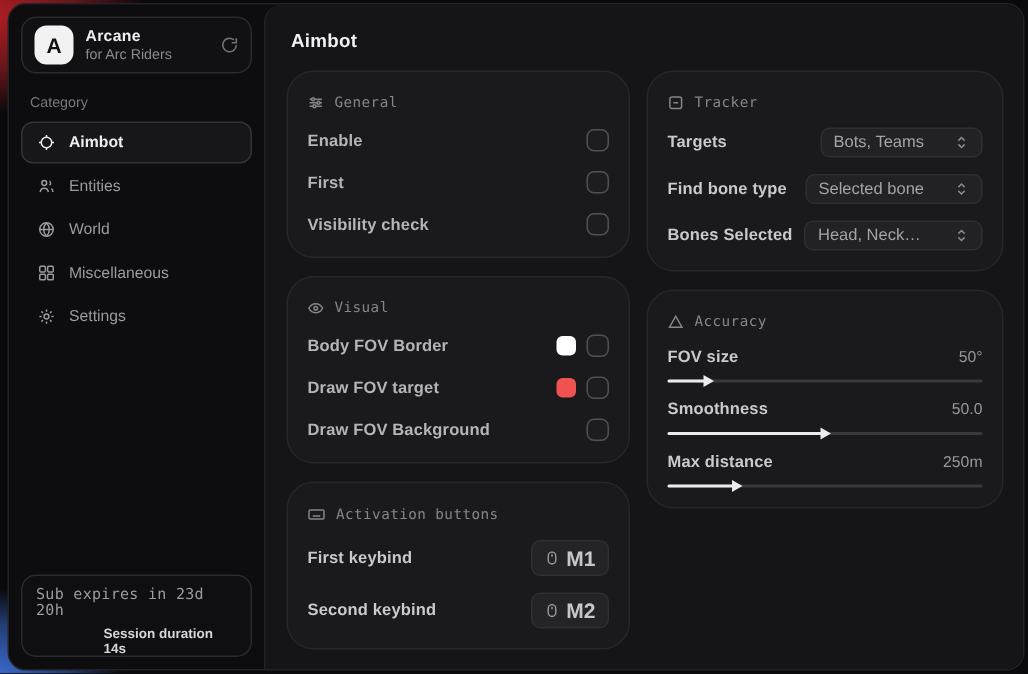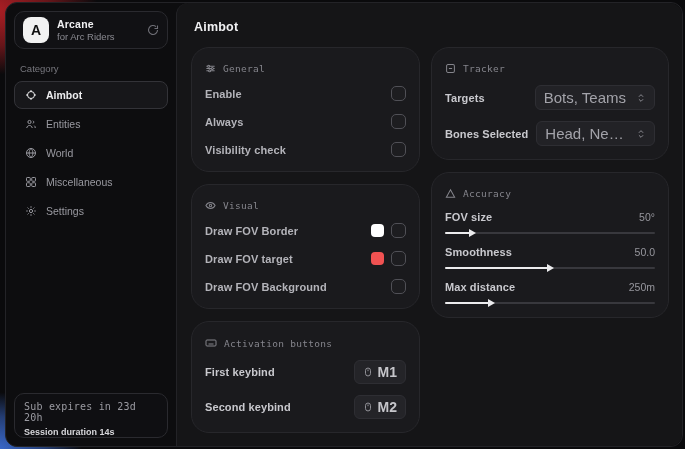--- a/index.html
+++ b/index.html
@@ -55,21 +55,21 @@
   .nav-item.selected {
     background:#17171a; border-color:#333338; color:#ededef; font-weight:bold;
   }
   .nav-item .ic { display:flex; width:13px; justify-content:center; color:inherit; }
   .sidebar-spacer { flex:1; }
   .status-card {
     border:1px solid #2a2a2f; border-radius:10px; padding:7px 9px 0;
     background:#0f0f12;
   }
   .status-line1 { font-family:"DejaVu Sans Mono", monospace; color:#9b9ba2; font-size:10px; letter-spacing:.2px; }
-  .status-line2 { color:#d6d6da; font-size:9px; font-weight:bold; margin-top:4px; }
+  .status-line2 { color:#d6d6da; font-size:9px; font-weight:bold; margin-top:4px;margin-left:45px; }
   
   .main {
     position:absolute; left:170px; top:0; right:0; bottom:0;
     background:#151517; border-left:1px solid #232327;
     border-radius:12px 12px 12px 0;
     padding:14px 13px 12px 14px;
   }
   .page-title { color:#f1f1f3; font-size:12.5px; font-weight:bold; letter-spacing:.2px; margin:3px 0 13px 3px; }
   .columns { display:flex; gap:11px; align-items:flex-start; }
   .col { display:flex; flex-direction:column; gap:12px; }
@@ -97,23 +97,23 @@
     border:1.5px solid #505056; background:#1d1d20; cursor:pointer; flex:none;
   }
   .swatch { width:13px; height:13px; border-radius:4px; cursor:pointer; flex:none; }
   .kbd-btn {
     display:flex; align-items:center; gap:5px;
     background:#242428; border:1px solid #2e2e33; border-radius:6px;
     padding:3px 8px; color:#c6c6cb; font-size:14px; font-weight:bold; cursor:pointer;
   }
   .kbd-btn .ic { display:flex; color:#9a9aa1; }
   .dd-btn {
-    display:flex; align-items:center; gap:10px;
+    display:flex; align-items:center; gap:20px;
     background:#222226; border:1px solid #2e2e33; border-radius:6px;
-    padding:3px 8px; color:#a3a3aa; font-size:15px; cursor:pointer;
+    padding:3px 8px; color:#a3a3aa; font-size:11px; cursor:pointer;
     white-space:nowrap; overflow:hidden;
   }
   .dd-btn .txt { overflow:hidden; text-overflow:ellipsis; max-width:128px; }
   .dd-btn .ic { display:flex; color:#8b8b92; flex:none; }
   
   .slider-row { margin-top:12px; }
   .slider-top { display:flex; align-items:flex-start; justify-content:space-between;gap:16px; }
   .slider-value { color:#96969d; font-size:10.5px; }
   .slider-track {
     position:relative; height:2px; background:#38383d; border-radius:2px; margin-top:9px; cursor:pointer;
@@ -228,41 +228,41 @@
                   <circle cx="10" cy="17" r="2.2" fill="#1a1a1d"></circle>
               </svg>
             </span>
             <span>General</span>
           </div>
           <div class="row">
             <span class="row-label dim">Enable</span>
             <span class="checkbox"></span>
           </div>
           <div class="row">
-            <span class="row-label dim">Always</span>
+            <span class="row-label dim">First</span>
             <span class="checkbox"></span>
           </div>
           <div class="row">
             <span class="row-label dim">Visibility check</span>
             <span class="checkbox"></span>
           </div>
         </div>
 
         <div class="card">
           <div class="card-head">
             <span class="ic">
               <svg width="11" height="11" viewBox="0 0 24 24" fill="none" stroke="currentColor" stroke-width="2.2">
                 <path d="M2 12s3.5-6.5 10-6.5S22 12 22 12s-3.5 6.5-10 6.5S2 12 2 12z"></path>
                   <circle cx="12" cy="12" r="2.6"></circle>
               </svg>
             </span>
             <span>Visual</span>
           </div>
           <div class="row">
-            <span class="row-label dim">Draw FOV Border</span>
+            <span class="row-label dim">Body FOV Border</span>
             <span class="row-right">
               <span class="swatch" style="background: rgb(255, 255, 255);"></span>
               <span class="checkbox"></span>
             </span>
           </div>
           <div class="row">
             <span class="row-label dim">Draw FOV target</span>
             <span class="row-right">
               <span class="swatch" style="background: rgb(240, 82, 82);"></span>
               <span class="checkbox"></span>
@@ -330,20 +330,31 @@
             <span class="dd-btn">
               <span class="txt">Bots, Teams</span>
               <span class="ic">
                 <svg width="10" height="10" viewBox="0 0 24 24" fill="none" stroke="currentColor" stroke-width="2.4">
                   <path d="M7 9l5-5 5 5M7 15l5 5 5-5"></path>
                 </svg>
               </span>
             </span>
           </div>
           <div class="row">
+            <span class="row-label">Find bone type</span>
+            <span class="dd-btn">
+              <span class="txt">Selected bone</span>
+              <span class="ic">
+                <svg width="10" height="10" viewBox="0 0 24 24" fill="none" stroke="currentColor" stroke-width="2.4">
+                  <path d="M7 9l5-5 5 5M7 15l5 5 5-5"></path>
+                </svg>
+              </span>
+            </span>
+          </div>
+          <div class="row">
             <span class="row-label">Bones Selected</span>
             <span class="dd-btn">
               <span class="txt">Head, Neck, Body, Pe..</span>
               <span class="ic">
                 <svg width="10" height="10" viewBox="0 0 24 24" fill="none" stroke="currentColor" stroke-width="2.4">
                   <path d="M7 9l5-5 5 5M7 15l5 5 5-5"></path>
                 </svg>
               </span>
             </span>
           </div>

